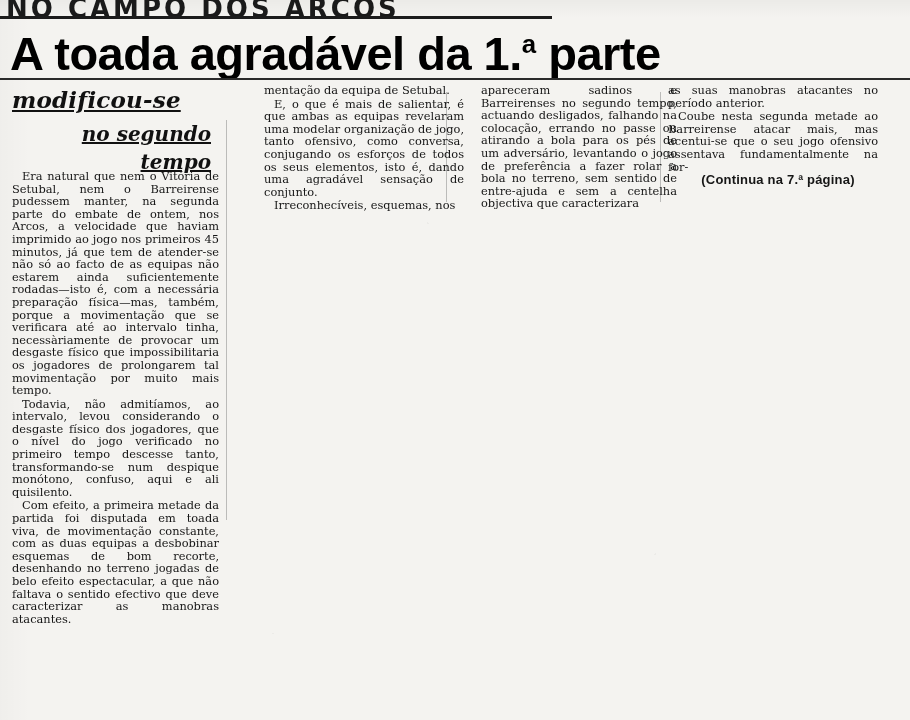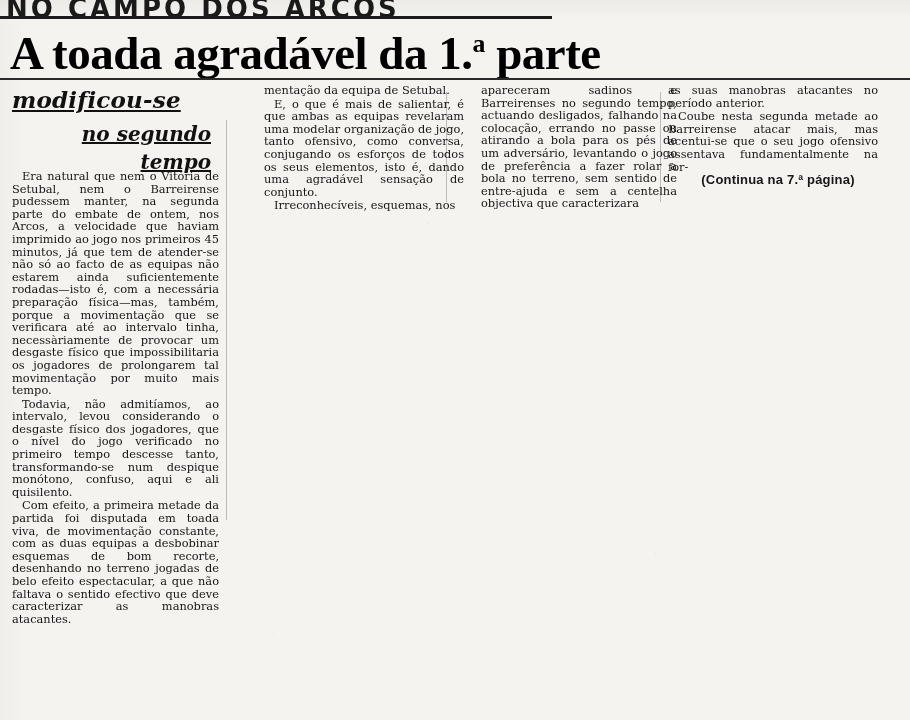--- a/index.html
+++ b/index.html
@@ -54,21 +54,21 @@
     height: 3px;
     background: #1c1c1c;
   }
 
   
   .headline {
     position: absolute;
     top: 18px;
     left: 10px;
     width: 890px;
-    font-family: Liberation Serif, serif;
+    font-family: Liberation Sans, sans-serif;
     font-weight: 700;
     font-size: 47px;
     line-height: 52px;
     letter-spacing: -0.5px;
     color: #000;
     white-space: nowrap;
   }
   .headline sup {
     font-size: 0.55em;
     vertical-align: super;

